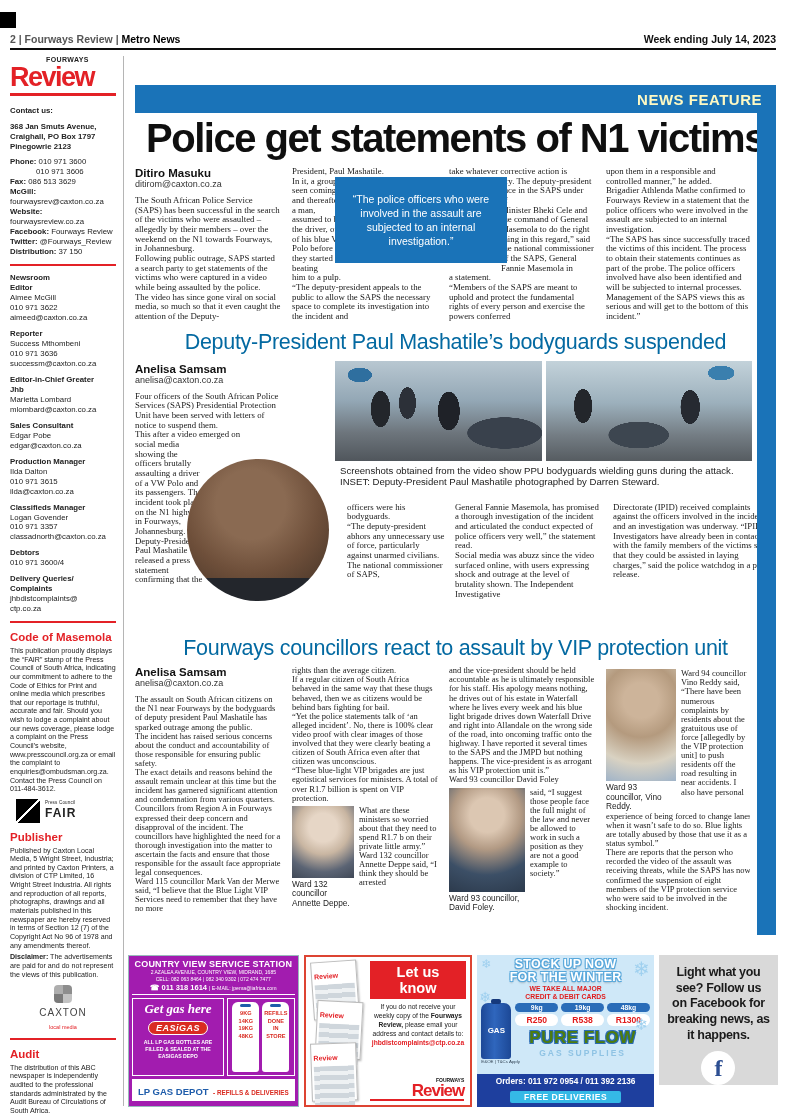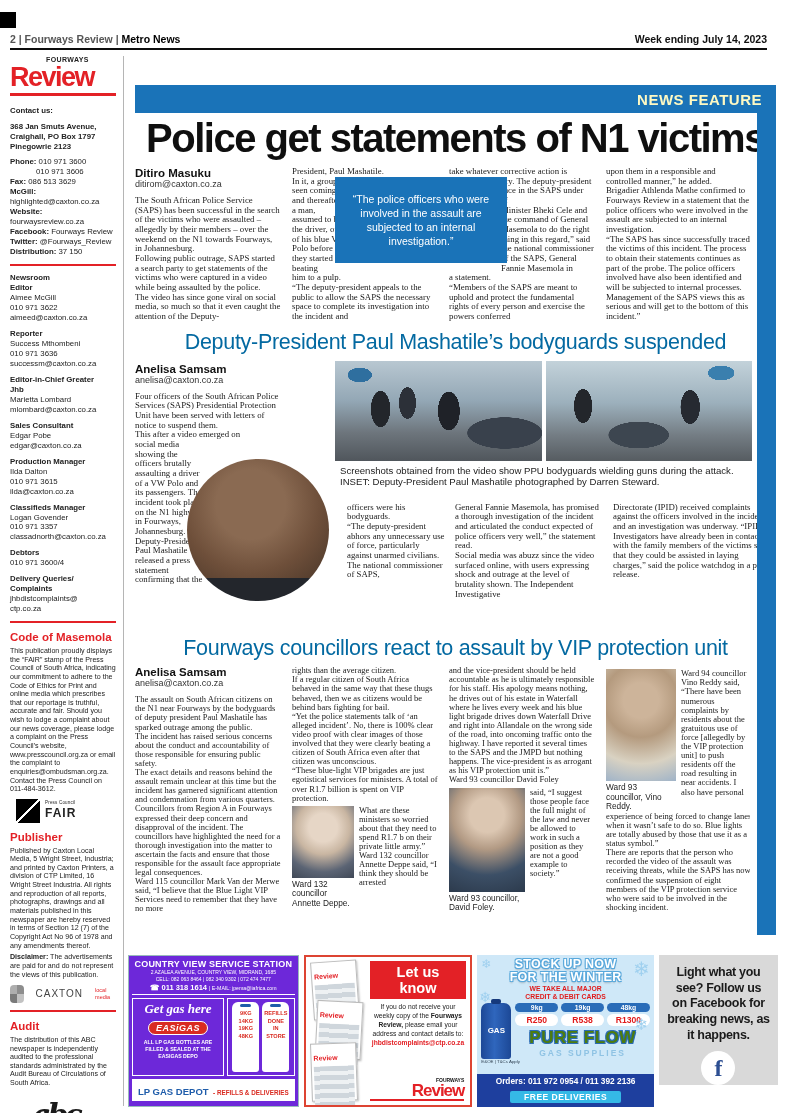--- a/index.html
+++ b/index.html
@@ -8,21 +8,21 @@
     position: relative; width: 786px; height: 1113px; background: #fff;
     margin: 0 auto; overflow: hidden;
     font-family: "Liberation Sans", sans-serif; color:#111;
   }
   .prel { white-space: pre-line; }
   .b { font-weight: bold; }
 
   
   .reg-mark { position:absolute; left:0; top:12px; width:16px; height:16px; background:#000; }
   .masthead-row {
-    position:absolute; left:10px; right:19px; top:30px; height:20px;
+    position:absolute; left:10px; right:10px; top:30px; height:20px;
     border-bottom:2px solid #0d0d0d; display:flex; justify-content:space-between;
     font-size:10.5px; align-items:flex-end; padding-bottom:3px;
   }
   .mh-light { color:#555; font-weight:bold; }
   .mh-bold { color:#000; font-weight:bold; }
   .mh-right { font-weight:bold; }
 
   
   .sidebar {
     position:absolute; left:10px; top:56px; width:114px; height:1050px;
@@ -39,21 +39,21 @@
   .crow .lbl { font-weight:bold; }
   .crow.indent { padding-left:26px; }
   .red-rule { height:2px; background:#e32126; margin:7px 0; }
   .sb-red-h { color:#e32126; font-weight:bold; font-size:11.5px; margin-bottom:2px; }
   .sb-small { font-size:7.1px; line-height:1.22; color:#222; margin-bottom:3px; }
   .fair { display:flex; align-items:center; gap:5px; margin:5px 0 7px 6px; }
   .fair-mark { width:24px; height:24px; background:
       linear-gradient(135deg,#000 46%,#fff 46% 54%,#000 54%); }
   .fair-s { font-size:4.5px; letter-spacing:.2px; }
   .fair-b { font-size:12px; font-weight:bold; letter-spacing:1px; }
-  .caxton { display:flex; align-items:center; gap:12px; margin:6px 0; }
+  .caxton { display:flex; align-items:center; gap:4px; margin:6px 0;flex-direction:column; }
   .cx-ic { width:18px; height:18px; border-radius:4px;
       background: conic-gradient(#8d8d8d 0 25%, #c2c2c2 0 50%, #7a7a7a 0 75%, #aeaeae 0);
       display:inline-block; }
   .cx-t { font-size:10px; letter-spacing:1px; color:#444; }
   .cx-s { font-size:5.5px; color:#e32126; }
   .abc { font-family:"DejaVu Serif", serif; font-weight:bold; font-size:30px;
       letter-spacing:-4px; margin:8px 0 0 22px; color:#1a1a1a; font-style:italic; }
 
   
   .main { position:absolute; left:135px; top:56px; width:641px; }
@@ -128,21 +128,21 @@
   .m-cap { font-size:8.3px; line-height:1.15; margin-top:2px; color:#222;
     font-family:"Liberation Sans",sans-serif; }
   .wrap { flex:1 1 auto; }
 
   .right-bar { position:absolute; left:757px; top:113px; width:19px; height:822px; background:#1a73b8; }
 
   
   .ads { position:absolute; left:128px; top:955px; width:650px; display:flex; gap:5px; align-items:flex-start; }
   .ad { height:152px; overflow:hidden; }
 
-  .ad1 { width:172px; background:#6d28d9; border:1px solid #9bb; color:#fff; padding:3px; text-align:center; }
+  .ad1 { width:172px; background:#a21caf; border:1px solid #9bb; color:#fff; padding:3px; text-align:center; }
   .ad1-title { font-size:9px; font-weight:bold; letter-spacing:.2px; }
   .ad1-addr { font-size:5px; line-height:1.3; }
   .ad1-phone { font-size:7.5px; font-weight:bold; margin:1px 0; border-bottom:1px solid #fff; padding-bottom:2px;}
   .ad1-phone .ph-mail { font-size:5.2px; font-weight:normal; }
   .ad1-mid { display:flex; gap:3px; margin-top:3px; height:78px; }
   .ad1-left { flex:1.4; border:1px solid #fff; padding:2px; }
   .getgas { font-family:"Liberation Serif",serif; font-style:italic; font-weight:bold; font-size:13px; }
   .easigas { background:#d92b21; border:1px solid #fff; border-radius:8px; display:inline-block;
     padding:1px 7px; font-style:italic; font-weight:bold; font-size:9px; letter-spacing:.5px; margin:2px 0; }
   .filled { font-size:5.2px; font-weight:bold; line-height:1.3; margin-top:2px; }
@@ -233,21 +233,21 @@
       <div class="bar"></div>
     </div>
     <div class="sb-h">Contact us:</div>
     <div class="sb-addr prel">368 Jan Smuts Avenue,
 Craighall, PO Box 1797
 Pinegowrie 2123</div>
     <div class="sb-block">
       <div class="crow"><span class="lbl">Phone:</span> <span>010 971 3600</span></div>
       <div class="crow indent"><span>010 971 3606</span></div>
       <div class="crow"><span class="lbl">Fax:</span> <span>086 513 3629</span></div>
-      <div class="crow"><span class="lbl">McGill:</span> <span>highlighted@caxton.co.za</span></div>
+      <div class="crow"><span class="lbl">McGill:</span> <span>fourwaysrev@caxton.co.za</span></div>
       <div class="crow"><span class="lbl">Website:</span> <span>fourwaysreview.co.za</span></div>
       <div class="crow"><span class="lbl">Facebook:</span> <span>Fourways Review</span></div>
       <div class="crow"><span class="lbl">Twitter:</span> <span>@Fourways_Review</span></div>
       <div class="crow"><span class="lbl">Distribution:</span> <span>37 150</span></div>
     </div>
     <div class="red-rule"></div>
 
     <div class="sb-block">
         <div class="sb-h prel">Newsroom
 Editor</div>

